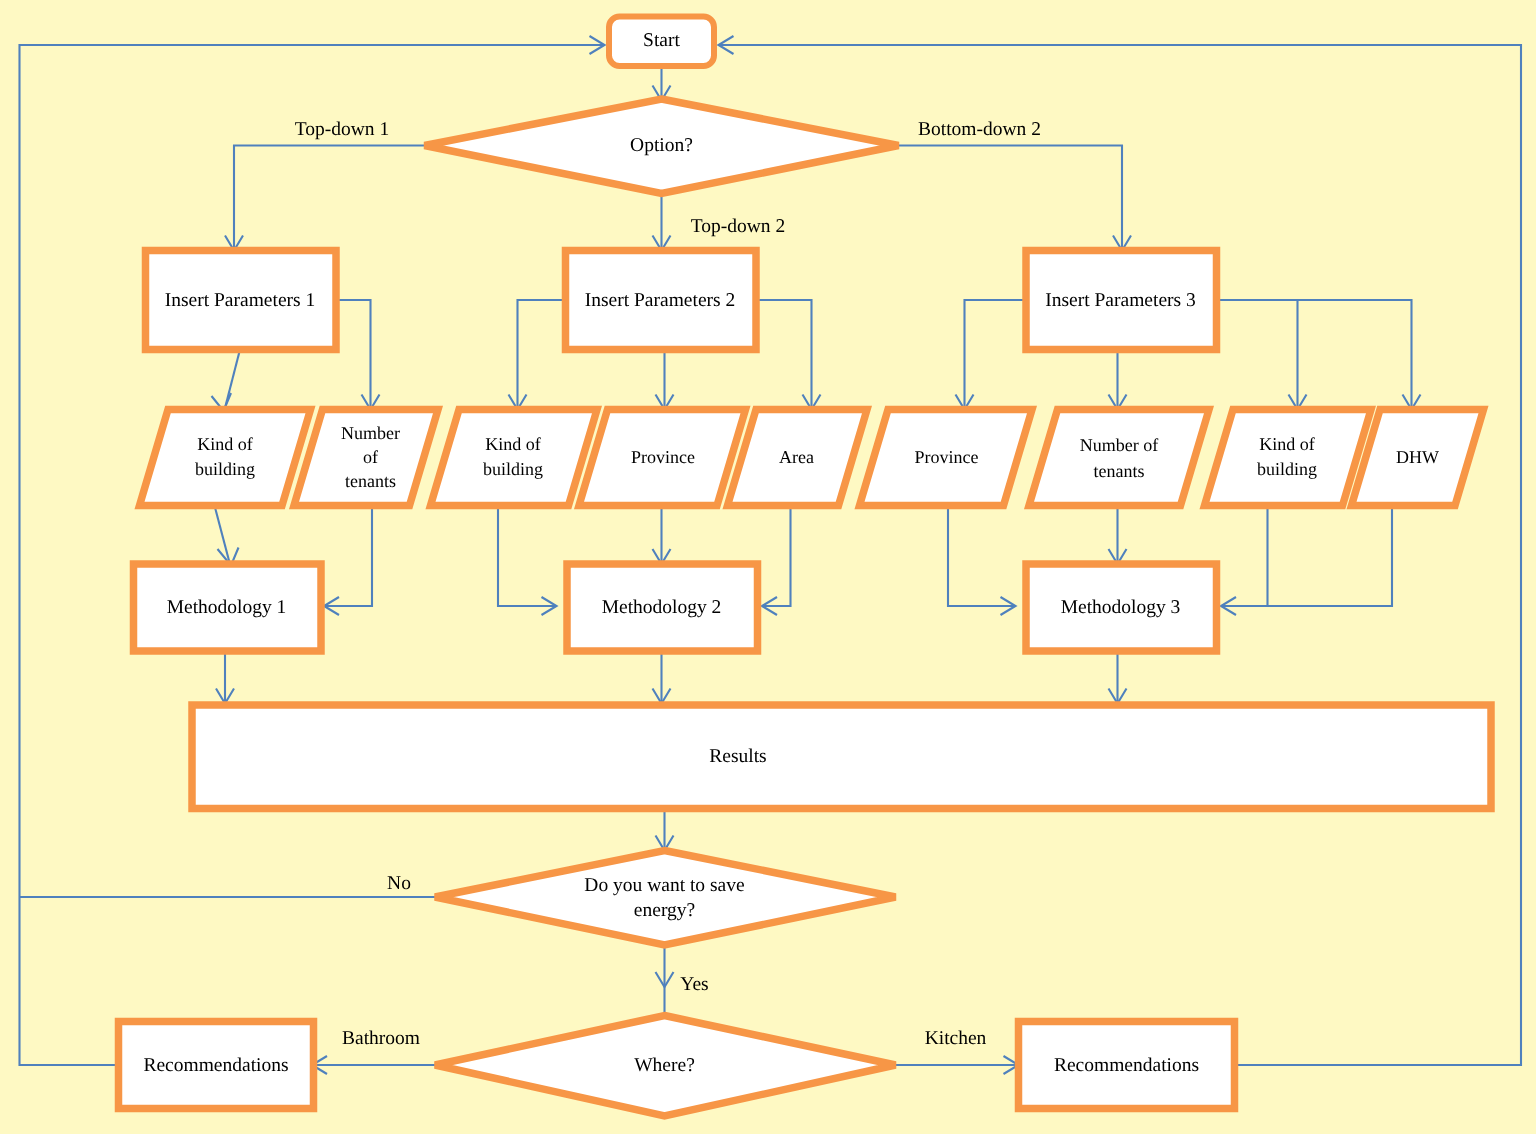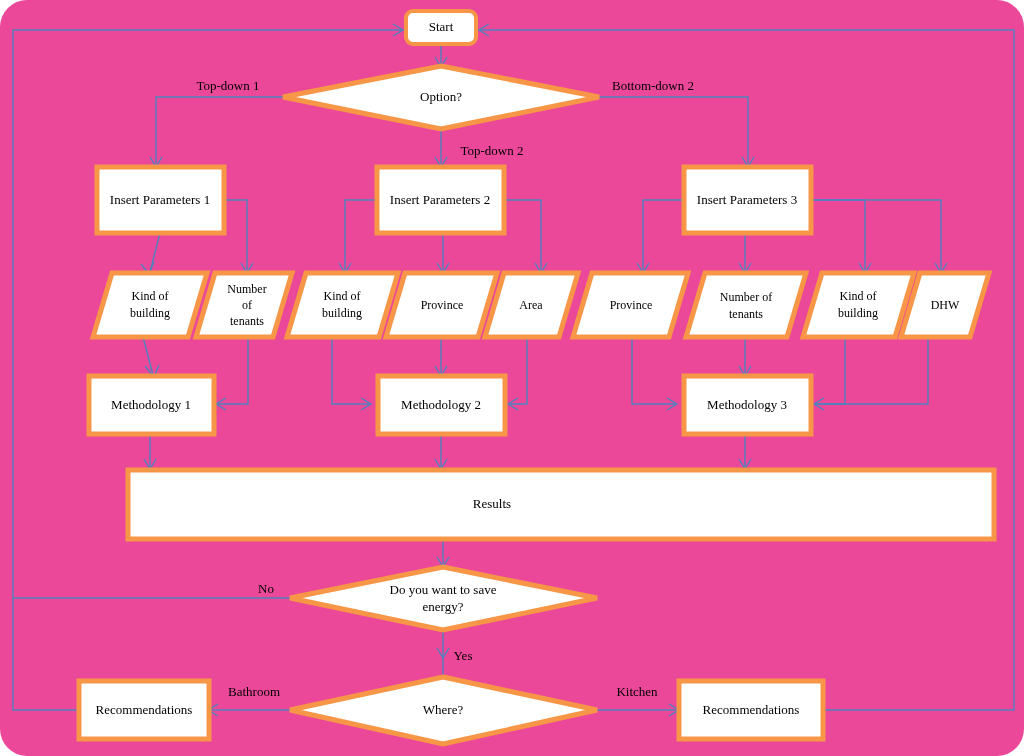--- a/index.html
+++ b/index.html
@@ -4,24 +4,23 @@
 <style>
   html, body {
     margin: 0;
     padding: 0;
     background: #ffffff;
   }
   #canvas-wrap {
     position: relative;
     width: 1024px;
     height: 756px;
-    background: #ec4899;
+    background: #fef9c3;
     font-family: "Liberation Serif", "DejaVu Serif", serif;
     overflow: hidden;
-    border-radius: 27px;
   }
   svg#flow {
     display: block;
     width: 1024px;
     height: 756px;
   }
   .node-shape {
     fill: #ffffff;
     stroke: #F79646;
     stroke-width: 5;

